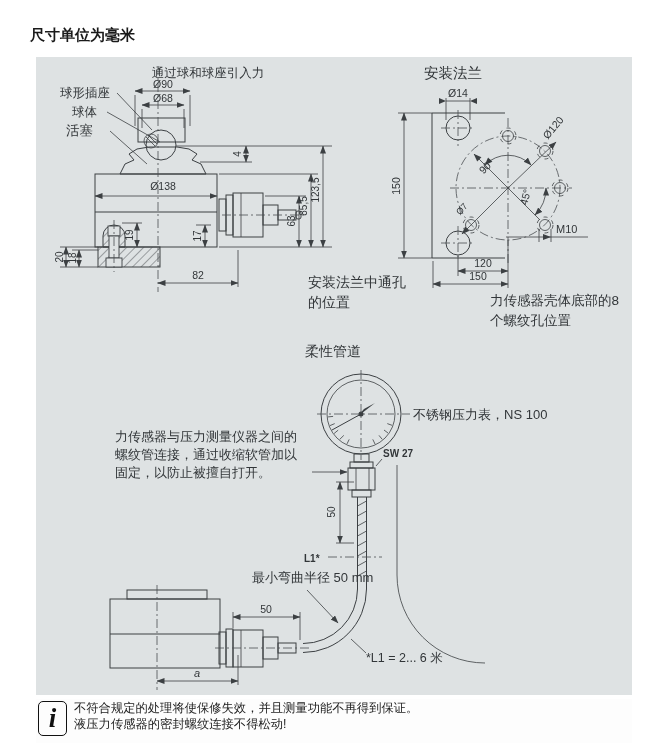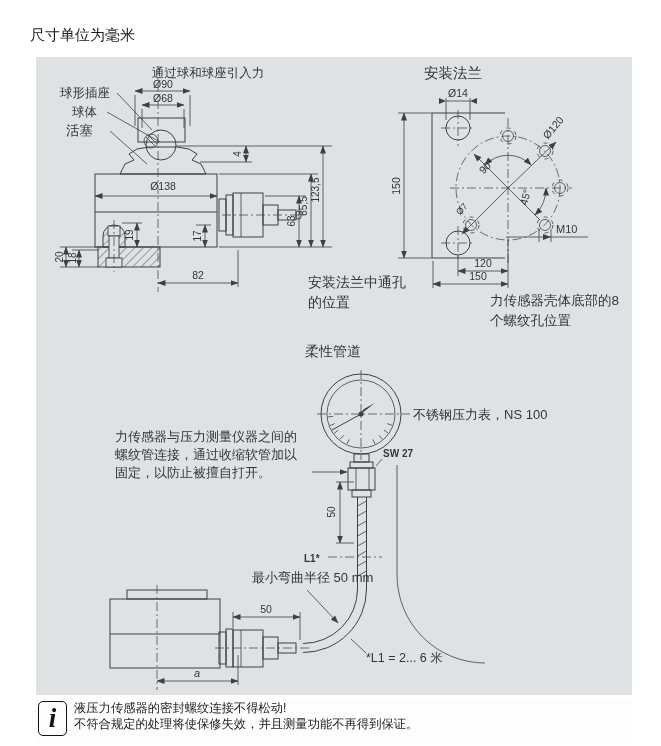--- a/index.html
+++ b/index.html
@@ -1,18 +1,18 @@
 <!DOCTYPE html>
 <html><head>
 <meta charset="utf-8">
 <style>
   html,body{margin:0;padding:0;background:#ffffff;}
   .page{position:relative;width:661px;height:746px;background:#ffffff;overflow:hidden;
         font-family:"Liberation Sans",sans-serif;}
-  .doc-title{position:absolute;left:30px;top:26px;font-size:15px;font-weight:normal;color:#1a1a1a;}
+  .doc-title{position:absolute;left:30px;top:26px;font-size:15px;font-weight:bold;color:#1a1a1a;}
   .panel{position:absolute;left:36px;top:57px;width:596px;height:638px;background:#dee2e3;}
   .panel svg{position:absolute;left:0;top:0;}
   .notebar{position:absolute;left:36px;top:699px;width:596px;height:44px;background:#fdfdfd;}
   .note-icon{position:absolute;left:2px;top:2px;width:27px;height:33px;border:1.6px solid #111;
              border-radius:5px;display:flex;align-items:center;justify-content:center;
              font-family:"Liberation Serif",serif;font-style:italic;font-weight:bold;font-size:27px;color:#111;}
   .note-text{position:absolute;left:38px;top:1px;font-size:12.3px;color:#222;line-height:16px;white-space:nowrap;}
   
   .ln{stroke:#3c4043;stroke-width:1;fill:none;}
   .thin{stroke:#3c4043;stroke-width:0.8;fill:none;}
@@ -290,18 +290,18 @@
 
         <line class="thin" x1="366" y1="653" x2="351" y2="639"></line>
         <text class="txt" x="366" y="662" font-size="12.5">*L1 = 2... 6 米</text>
       </g>
     </svg>
   </div>
 
   <div class="notebar">
     <div class="note-icon">i</div>
     <div class="note-text">
+      <div>不符合规定的处理将使保修失效，并且测量功能不再得到保证。</div>
       <div>液压力传感器的密封螺纹连接不得松动!</div>
-      <div>不符合规定的处理将使保修失效，并且测量功能不再得到保证。</div>
     </div>
   </div>
 
 </div>
 
 </body></html>

